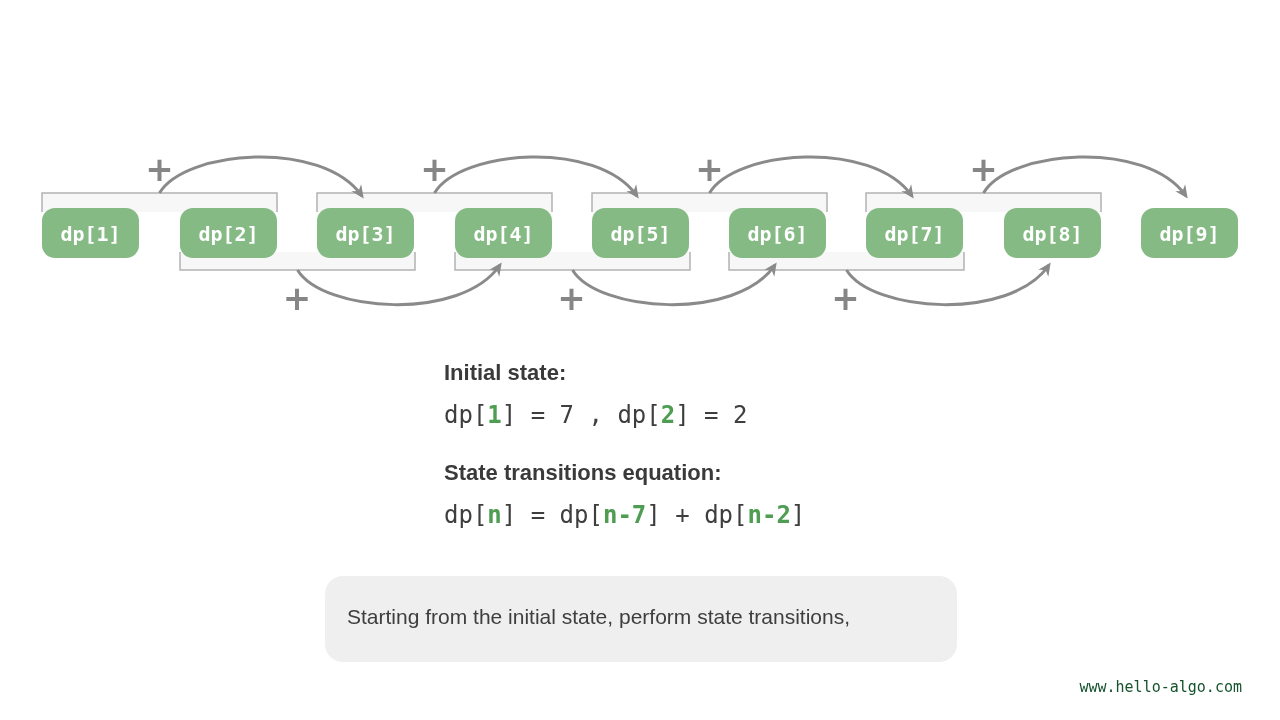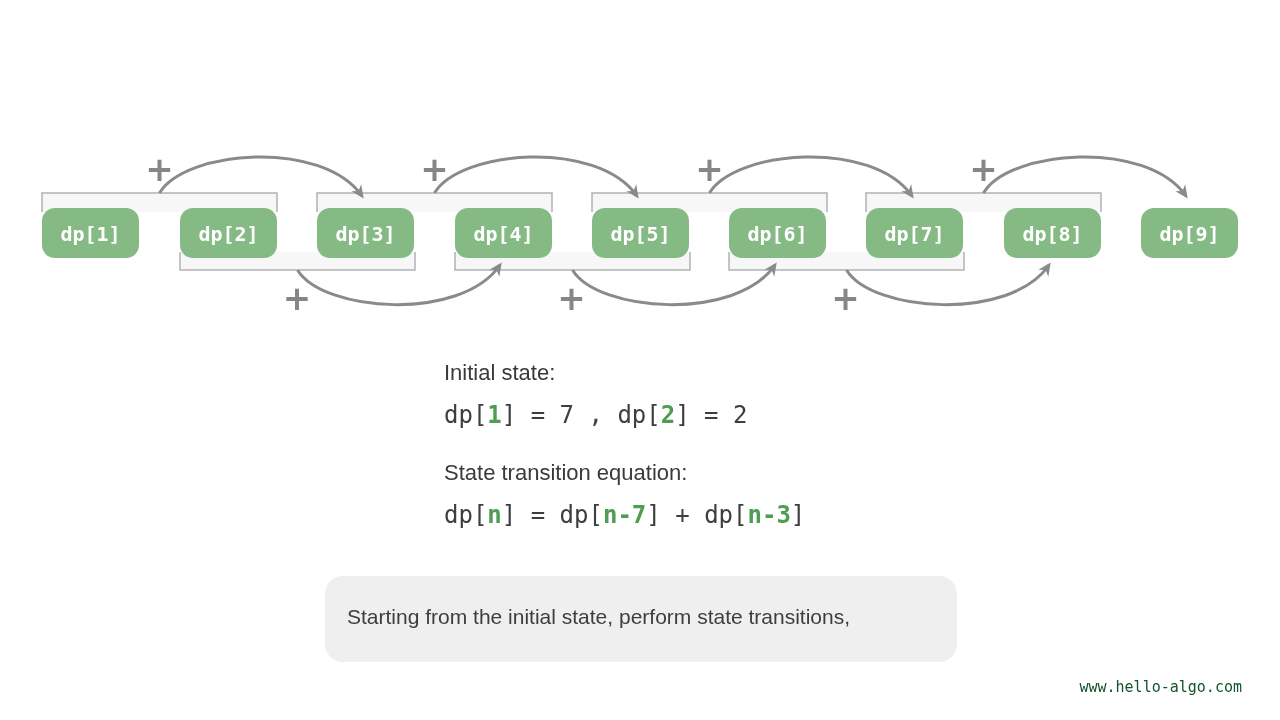--- a/index.html
+++ b/index.html
@@ -5,21 +5,21 @@
   html,body{margin:0;padding:0;background:#fff;}
   #stage{position:relative;width:1280px;height:720px;background:#ffffff;overflow:hidden;
          font-family:"Liberation Sans",sans-serif;}
   #diagram-svg{position:absolute;left:0;top:0;}
   .bracket{fill:#f7f7f7;stroke:#b3b3b3;stroke-width:1.5;}
   .dp-rect{fill:#85ba85;}
   .dp-label{font-family:"DejaVu Sans Mono",monospace;font-size:20px;font-weight:bold;fill:#ffffff;}
   .arc{fill:none;stroke:#8a8a8a;stroke-width:3;}
   .plus{font-family:"DejaVu Sans",sans-serif;font-size:34px;font-weight:bold;fill:#868686;}
   .text-block{position:absolute;left:444px;}
-  .sec-heading{font-size:22px;font-weight:normal;color:#3a3a3a;}
+  .sec-heading{font-size:22px;font-weight:bold;color:#3a3a3a;}
   .equation{font-family:"DejaVu Sans Mono",monospace;font-size:24px;color:#3e3e3e;white-space:pre;}
   .seg{color:#3e3e3e;}
   .seg.grn{color:#4e9d52;font-weight:bold;}
   #note-box{position:absolute;left:325px;top:576px;width:632px;height:86px;background:#efefef;
             border-radius:18px;display:flex;flex-direction:column;justify-content:center;
             padding:0 0 4px 22px;box-sizing:border-box;}
   .note-line{display:block;font-size:21px;line-height:30px;color:#3e3e3e;}
   #watermark{position:absolute;right:38px;top:678px;font-family:"DejaVu Sans Mono",monospace;
              font-size:15px;color:#14532d;}
 </style>
@@ -95,22 +95,22 @@
     <text class="plus" x="709.5" y="181" text-anchor="middle">+</text>
     <text class="plus" x="983.5" y="181" text-anchor="middle">+</text>
     <text class="plus" x="297" y="310" text-anchor="middle">+</text>
     <text class="plus" x="571.5" y="310" text-anchor="middle">+</text>
     <text class="plus" x="845.5" y="310" text-anchor="middle">+</text>
   </svg>
 
   <div class="text-block sec-heading" style="top:360px;">Initial state:</div>
   <div class="text-block equation" style="top:401px;"><span class="seg">dp[</span><span class="seg grn">1</span><span class="seg">] = 7 , dp[</span><span class="seg grn">2</span><span class="seg">] = 2</span></div>
 
-  <div class="text-block sec-heading" style="top:460px;">State transition equation:</div>
-  <div class="text-block equation" style="top:501px;"><span class="seg">dp[</span><span class="seg grn">n</span><span class="seg">] = dp[</span><span class="seg grn">n-7</span><span class="seg">] + dp[</span><span class="seg grn">n-3</span><span class="seg">]</span></div>
+  <div class="text-block sec-heading" style="top:460px;">State transitions equation:</div>
+  <div class="text-block equation" style="top:501px;"><span class="seg">dp[</span><span class="seg grn">n</span><span class="seg">] = dp[</span><span class="seg grn">n-7</span><span class="seg">] + dp[</span><span class="seg grn">n-2</span><span class="seg">]</span></div>
 
   <div id="note-box">
     <span class="note-line">Starting from the initial state, perform state transitions,</span>
   </div>
 
   <div id="watermark">www.hello-algo.com</div>
 
 </div>
 
 </body></html>

